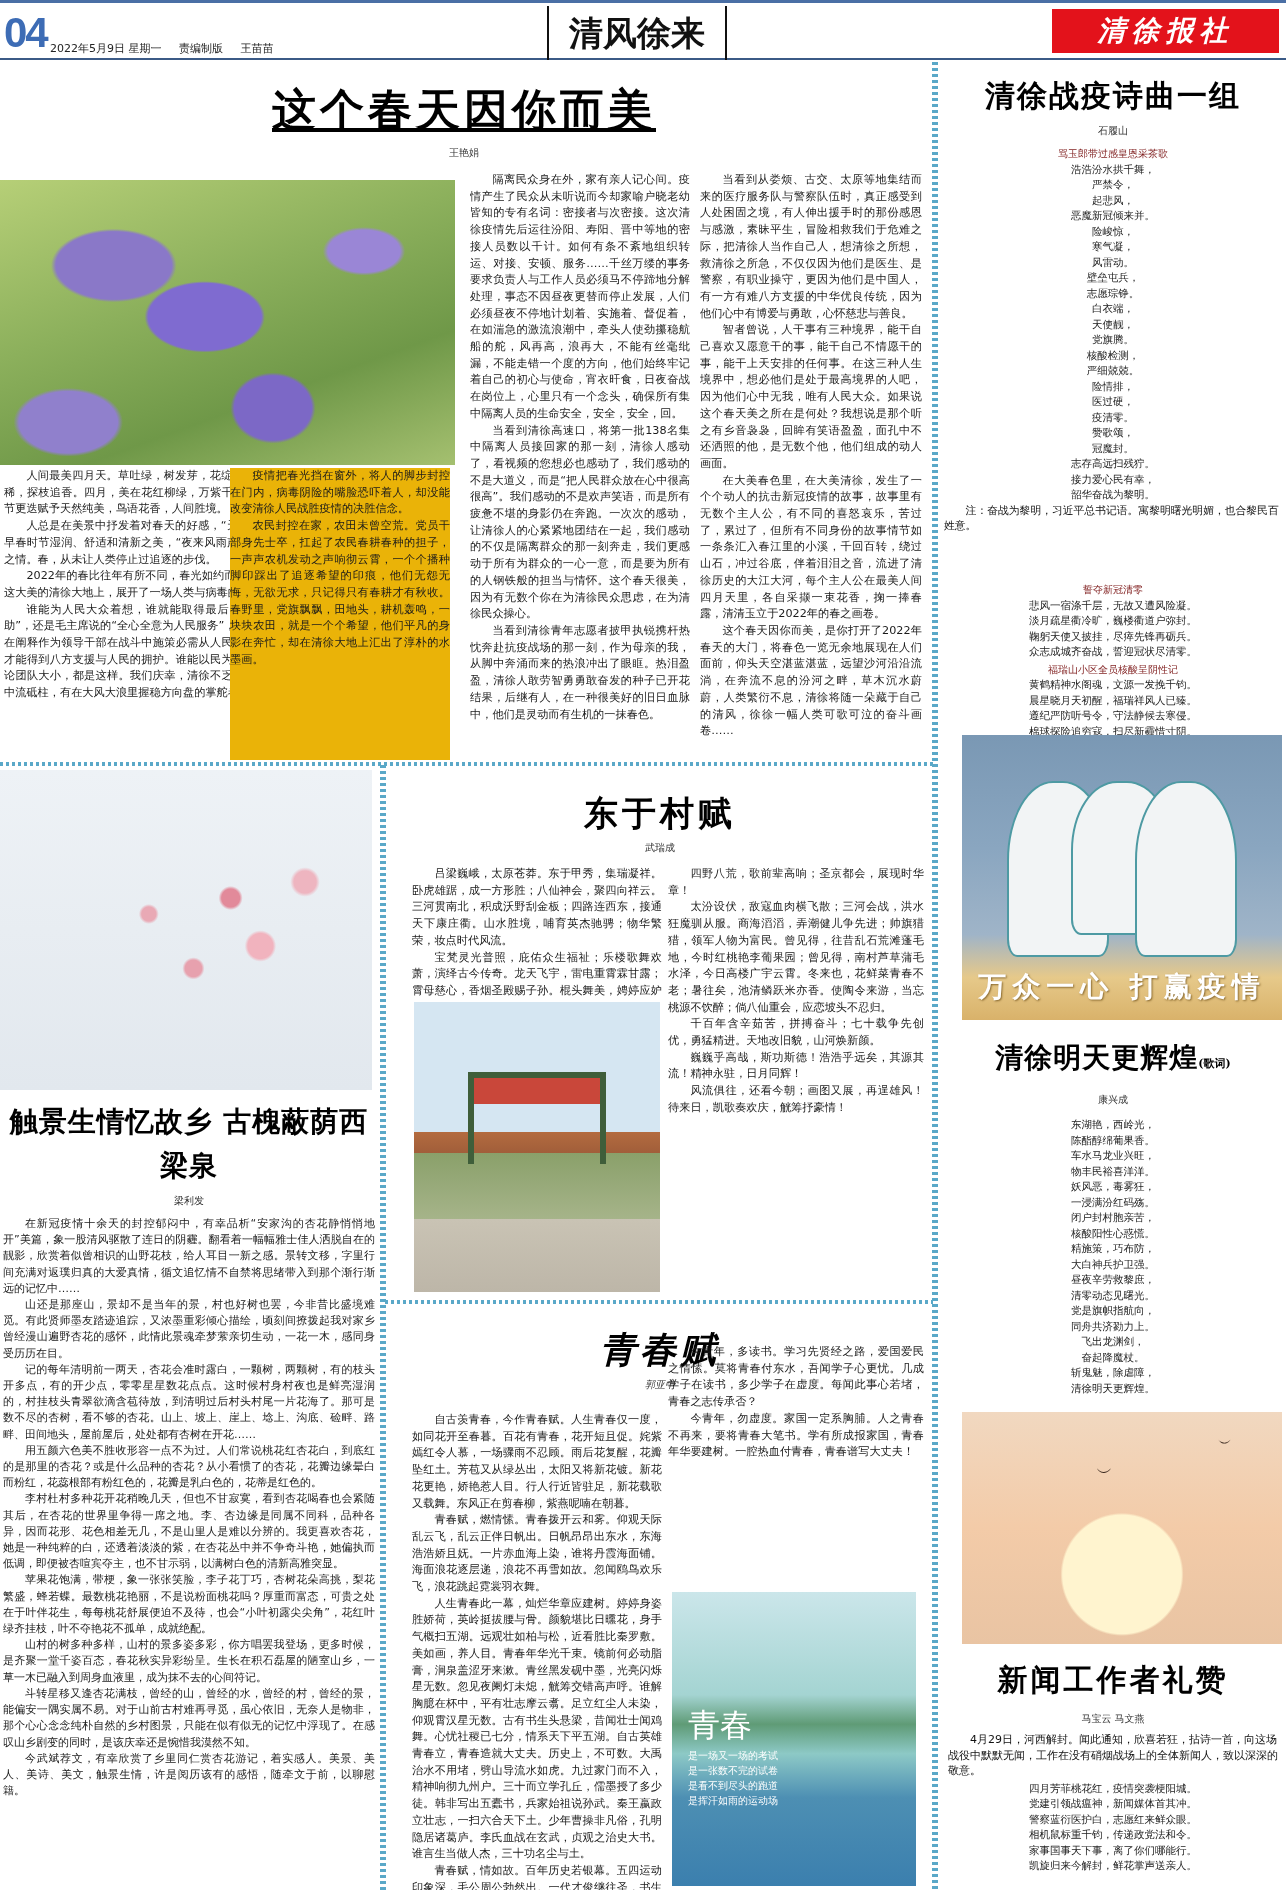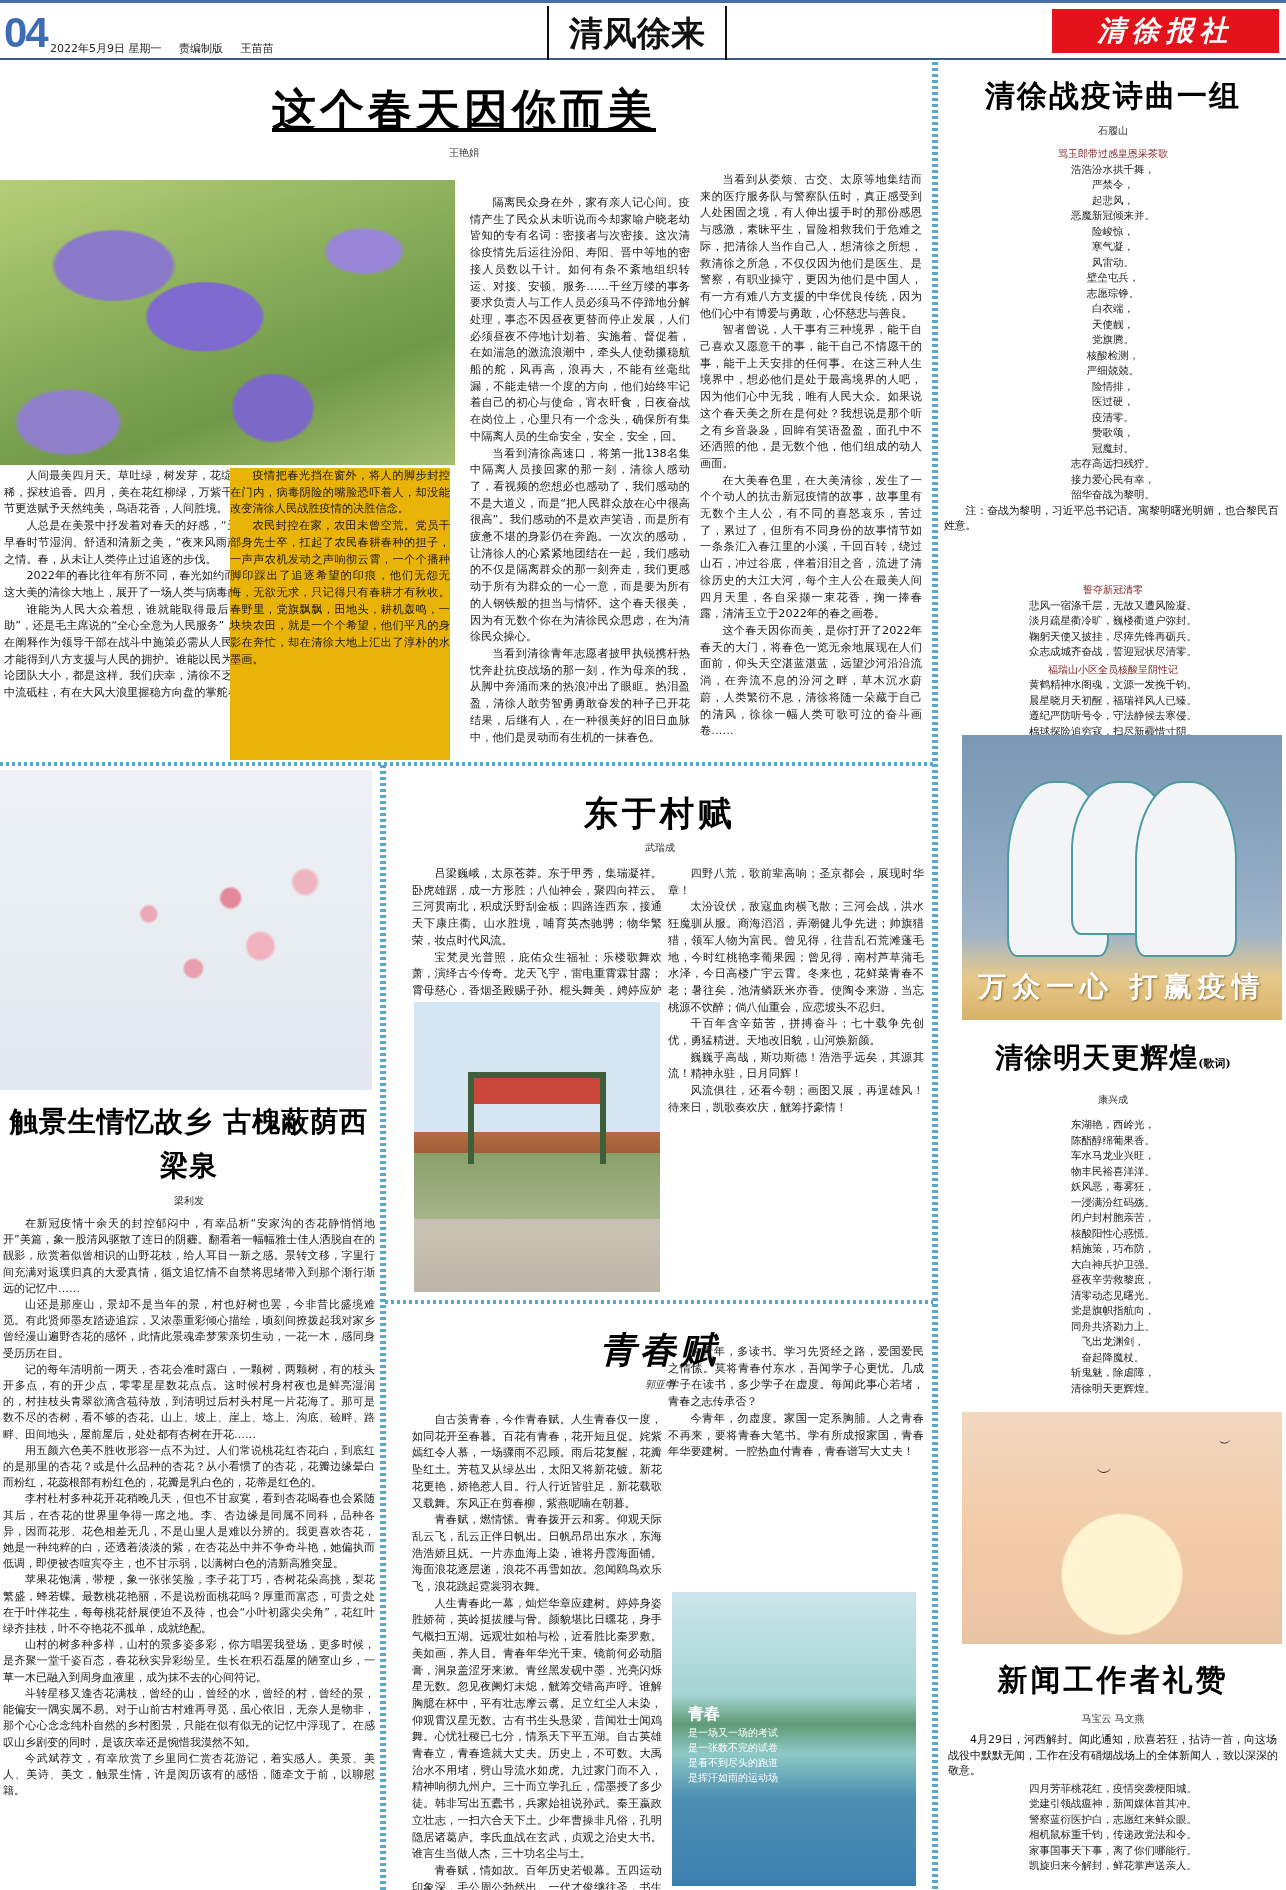--- a/index.html
+++ b/index.html
@@ -26,21 +26,21 @@
   .img-flower { background: radial-gradient(ellipse at 25% 30%, #8a78c8 0 12%, transparent 13%), radial-gradient(ellipse at 45% 48%, #7f6bd0 0 16%, transparent 17%), radial-gradient(ellipse at 80% 25%, #9a86d6 0 7%, transparent 8%), radial-gradient(ellipse at 60% 80%, #7c68c6 0 10%, transparent 11%), radial-gradient(ellipse at 15% 85%, #9080cc 0 9%, transparent 10%), linear-gradient(160deg, #b6cf77 0%, #8cb05c 40%, #6f9848 70%, #a5c070 100%); }
   .img-blossom { background: radial-gradient(circle at 62% 40%, #e28a9a 0 3%, transparent 4%), radial-gradient(circle at 70% 55%, #f1b3be 0 4%, transparent 5%), radial-gradient(circle at 52% 62%, #e7a1ae 0 3%, transparent 4%), radial-gradient(circle at 82% 35%, #eeb5c0 0 3%, transparent 4%), radial-gradient(circle at 40% 45%, #e9a9b5 0 2.5%, transparent 3.5%), linear-gradient(180deg, #eef2f6 0%, #e2e8ee 100%); }
   .img-gate { background: linear-gradient(180deg, #d5e6f2 0%, #d5e6f2 45%, #b36b3f 45%, #a15e3a 52%, #8aa06a 52%, #a6b48a 75%, #c9c3b4 75%, #bdb6a8 100%); }
   .img-gate .arch { position: absolute; left: 22%; top: 24%; width: 56%; height: 32%; border: 6px solid #3f5e3a; border-bottom: none; background: linear-gradient(#c9473a 0 30%, transparent 30%); }
   .img-medics { background: linear-gradient(180deg, #7a98b4 0%, #8aa6c0 40%, #9fb4c8 70%, #e6c98a 85%, #d9b26a 100%); }
   .img-medics .fig { position: absolute; bottom: 22%; width: 32%; height: 62%; background: #f2f4f5; border-radius: 45% 45% 10% 10%; border: 2px solid #4e9aa3; }
   .img-medics .slogan { position: absolute; left: 0; bottom: 6%; width: 100%; text-align: center; font: bold 28px/32px "DejaVu Serif", serif; color: #fff; letter-spacing: 6px; text-shadow: 1px 1px 2px #8a6a30; }
   .img-sunset { background: radial-gradient(circle at 50% 70%, #fff4cf 0 26%, transparent 27%), linear-gradient(180deg, #f1d8c0 0%, #f3cba8 50%, #e9c4a3 100%); }
   .img-court { background: linear-gradient(180deg, #cbe6ea 0%, #a4d4d2 35%, #5f9b76 45%, #8dc9c6 55%, #4d8fb3 70%, #3b7fae 100%); }
   .img-court .txt { position: absolute; left: 16px; top: 112px; color: #fff; font-family: "DejaVu Serif", serif; }
-  .img-court .big { font-size: 16px; font-weight: bold; }
+  .img-court .big { font-size: 32px; font-weight: normal; }
   .img-court .sm { font-size: 10px; line-height: 15px; }
 </style>
 </head>
 <body>
 
 <div class="topbar"></div>
 
 <header class="masthead">
   <div class="page-num">04</div>
   <div class="meta">
@@ -65,21 +65,21 @@
 <div class="panel body-text" style="left:4px; top:468px; width:446px; height:292px;">
   <p>人间最美四月天。草吐绿，树发芽，花绽枝头，蜂飞蝶舞；风轻拂，雨飘飞，月朗星稀，探枝追香。四月，美在花红柳绿，万紫千红，美在精神抖擞，蓬勃生机。四月，因季节更迭赋予天然纯美，鸟语花香，人间胜境。</p>
   <p>人总是在美景中抒发着对春天的好感，“天街小雨润如酥，草色遥看近却无”，感到了早春时节湿润、舒适和清新之美，“夜来风雨声，花落知多少”，读出了热爱春天珍惜春光之情。春，从未让人类停止过追逐的步伐。</p>
   <p>2022年的春比往年有所不同，春光如约而至，疫情突如其来，在这大美的春色里，在这大美的清徐大地上，展开了一场人类与病毒的厮杀。</p>
   <p>谁能为人民大众着想，谁就能取得最后的胜利。无论是孟子曰“得道多助，失道寡助”，还是毛主席说的“全心全意为人民服务”，和习总书记讲的“不忘初心，牢记使命”，都在阐释作为领导干部在战斗中施策必需从人民群众利益出发，才能将战略思想高度统一，才能得到八方支援与人民的拥护。谁能以民为本，谁就可以称最美领导者，无论古今，无论团队大小，都是这样。我们庆幸，清徐不乏有在大事件面前不畏艰难险阻能砥砺前行的中流砥柱，有在大风大浪里握稳方向盘的掌舵者。</p>
 </div>
 <div class="panel body-text" style="left:230px; top:468px; width:220px; height:292px; background:#eab308;">
   <p>疫情把春光挡在窗外，将人的脚步封控在门内，病毒阴险的嘴脸恐吓着人，却没能改变清徐人民战胜疫情的决胜信念。</p>
   <p>农民封控在家，农田未曾空荒。党员干部身先士卒，扛起了农民春耕春种的担子，一声声农机发动之声响彻云霄，一个个播种脚印踩出了追逐希望的印痕，他们无怨无悔，无欲无求，只记得只有春耕才有秋收。春野里，党旗飘飘，田地头，耕机轰鸣，一块块农田，就是一个个希望，他们平凡的身影在奔忙，却在清徐大地上汇出了淳朴的水墨画。</p>
 </div>
-<div class="panel body-text" style="left:470px; top:172px; width:220px; height:588px;margin-top:23px;">
+<div class="panel body-text" style="left:470px; top:172px; width:220px; height:588px;">
   <p>隔离民众身在外，家有亲人记心间。疫情产生了民众从未听说而今却家喻户晓老幼皆知的专有名词：密接者与次密接。这次清徐疫情先后运往汾阳、寿阳、晋中等地的密接人员数以千计。如何有条不紊地组织转运、对接、安顿、服务……千丝万缕的事务要求负责人与工作人员必须马不停蹄地分解处理，事态不因昼夜更替而停止发展，人们必须昼夜不停地计划着、实施着、督促着，在如湍急的激流浪潮中，牵头人使劲攥稳航船的舵，风再高，浪再大，不能有丝毫纰漏，不能走错一个度的方向，他们始终牢记着自己的初心与使命，宵衣旰食，日夜奋战在岗位上，心里只有一个念头，确保所有集中隔离人员的生命安全，安全，安全，回。</p>
   <p>当看到清徐高速口，将第一批138名集中隔离人员接回家的那一刻，清徐人感动了，看视频的您想必也感动了，我们感动的不是大道义，而是“把人民群众放在心中很高很高”。我们感动的不是欢声笑语，而是所有疲惫不堪的身影仍在奔跑。一次次的感动，让清徐人的心紧紧地团结在一起，我们感动的不仅是隔离群众的那一刻奔走，我们更感动于所有为群众的一心一意，而是要为所有的人钢铁般的担当与情怀。这个春天很美，因为有无数个你在为清徐民众思虑，在为清徐民众操心。</p>
   <p>当看到清徐青年志愿者披甲执锐携杆热忱奔赴抗疫战场的那一刻，作为母亲的我，从脚中奔涌而来的热浪冲出了眼眶。热泪盈盈，清徐人敢劳智勇勇敢奋发的种子已开花结果，后继有人，在一种很美好的旧日血脉中，他们是灵动而有生机的一抹春色。</p>
 </div>
 <div class="panel body-text" style="left:700px; top:172px; width:222px; height:588px;">
   <p>当看到从娄烦、古交、太原等地集结而来的医疗服务队与警察队伍时，真正感受到人处困固之境，有人伸出援手时的那份感恩与感激，素昧平生，冒险相救我们于危难之际，把清徐人当作自己人，想清徐之所想，救清徐之所急，不仅仅因为他们是医生、是警察，有职业操守，更因为他们是中国人，有一方有难八方支援的中华优良传统，因为他们心中有博爱与勇敢，心怀慈悲与善良。</p>
   <p>智者曾说，人干事有三种境界，能干自己喜欢又愿意干的事，能干自己不情愿干的事，能干上天安排的任何事。在这三种人生境界中，想必他们是处于最高境界的人吧，因为他们心中无我，唯有人民大众。如果说这个春天美之所在是何处？我想说是那个听之有乡音袅袅，回眸有笑语盈盈，面孔中不还洒照的他，是无数个他，他们组成的动人画面。</p>
   <p>在大美春色里，在大美清徐，发生了一个个动人的抗击新冠疫情的故事，故事里有无数个主人公，有不同的喜怒哀乐，苦过了，累过了，但所有不同身份的故事情节如一条条汇入春江里的小溪，千回百转，绕过山石，冲过谷底，伴着泪泪之音，流进了清徐历史的大江大河，每个主人公在最美人间四月天里，各自采撷一束花香，掬一捧春露，清清玉立于2022年的春之画卷。</p>
   <p>这个春天因你而美，是你打开了2022年春天的大门，将春色一览无余地展现在人们面前，仰头天空湛蓝湛蓝，远望沙河沿沿流淌，在奔流不息的汾河之畔，草木沉水蔚蔚，人类繁衍不息，清徐将随一朵藏于自己的清风，徐徐一幅人类可歌可泣的奋斗画卷……</p>
 </div>

